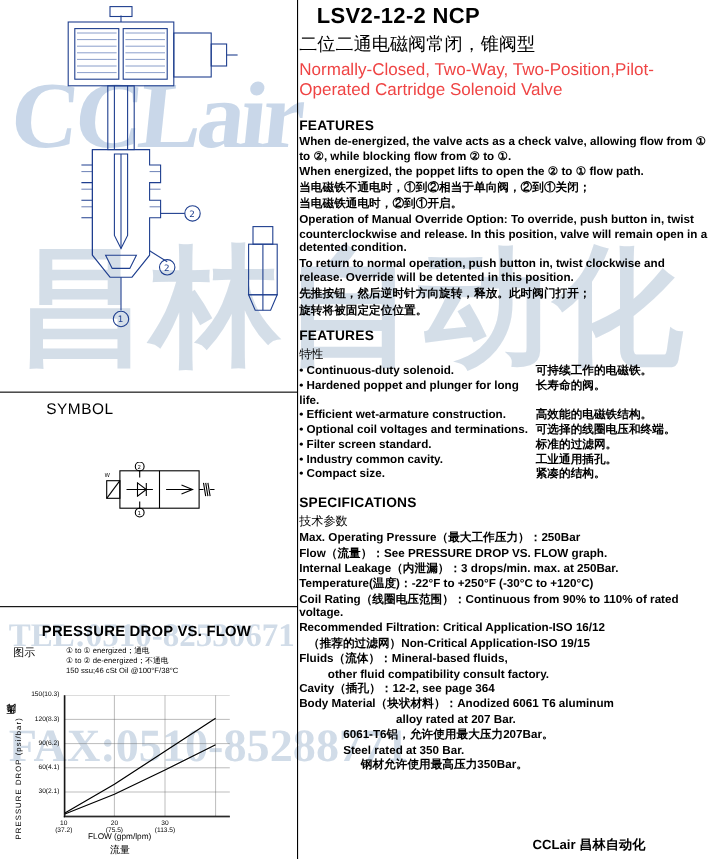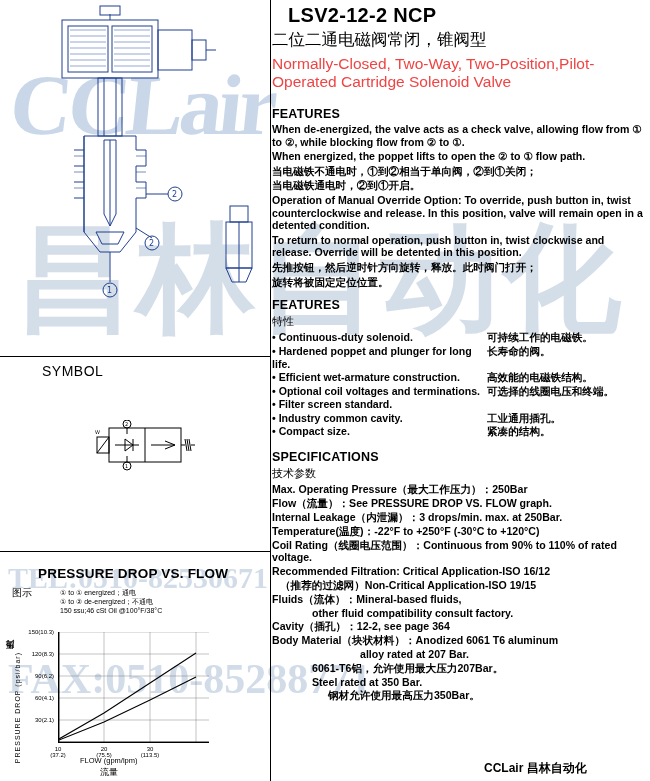--- a/index.html
+++ b/index.html
@@ -284,20 +284,21 @@
     <div class="feat">
       <div class="en">• Efficient wet-armature construction.</div>
       <div class="cn">高效能的电磁铁结构。</div>
     </div>
     <div class="feat">
       <div class="en">• Optional coil voltages and terminations.</div>
       <div class="cn">可选择的线圈电压和终端。</div>
     </div>
     <div class="feat">
       <div class="en">• Filter screen standard.</div>
+      <div class="cn">标准的过滤网。</div>
     </div>
     <div class="feat">
       <div class="en">• Industry common cavity.</div>
       <div class="cn">工业通用插孔。</div>
     </div>
     <div class="feat">
       <div class="en">• Compact size.</div>
       <div class="cn">紧凑的结构。</div>
     </div>
 
@@ -305,21 +306,21 @@
     <div class="sec-cn">技术参数</div>
 
     <p class="spec">Max. Operating Pressure（最大工作压力）：250Bar</p>
     <p class="spec">Flow（流量）：See PRESSURE DROP VS. FLOW graph.</p>
     <p class="spec">Internal Leakage（内泄漏）：3 drops/min. max. at 250Bar.</p>
     <p class="spec">Temperature(温度)：-22°F to +250°F (-30°C to +120°C)</p>
     <p class="spec">Coil Rating（线圈电压范围）：Continuous from 90% to 110% of rated voltage.</p>
     <p class="spec">Recommended Filtration: Critical Application-ISO 16/12</p>
     <p class="spec" style="padding-left:8px">（推荐的过滤网）Non-Critical Application-ISO 19/15</p>
     <p class="spec">Fluids（流体）：Mineral-based fluids,</p>
-    <p class="spec" style="padding-left:40px">other fluid compatibility consult factory.</p>
+    <p class="spec" style="padding-left:26px">other fluid compatibility consult factory.</p>
     <p class="spec">Cavity（插孔）：12-2, see page 364</p>
     <p class="spec">Body Material（块状材料）：Anodized 6061 T6 aluminum</p>
     <p class="spec" style="padding-left:88px">alloy rated at 207 Bar.</p>
     <p class="spec" style="padding-left:40px">6061-T6铝，允许使用最大压力207Bar。</p>
     <p class="spec" style="padding-left:40px">Steel rated at 350 Bar.</p>
     <p class="spec" style="padding-left:56px">钢材允许使用最高压力350Bar。</p>
   </div>
 
   <div class="footer">CCLair 昌林自动化</div>
 </div>

